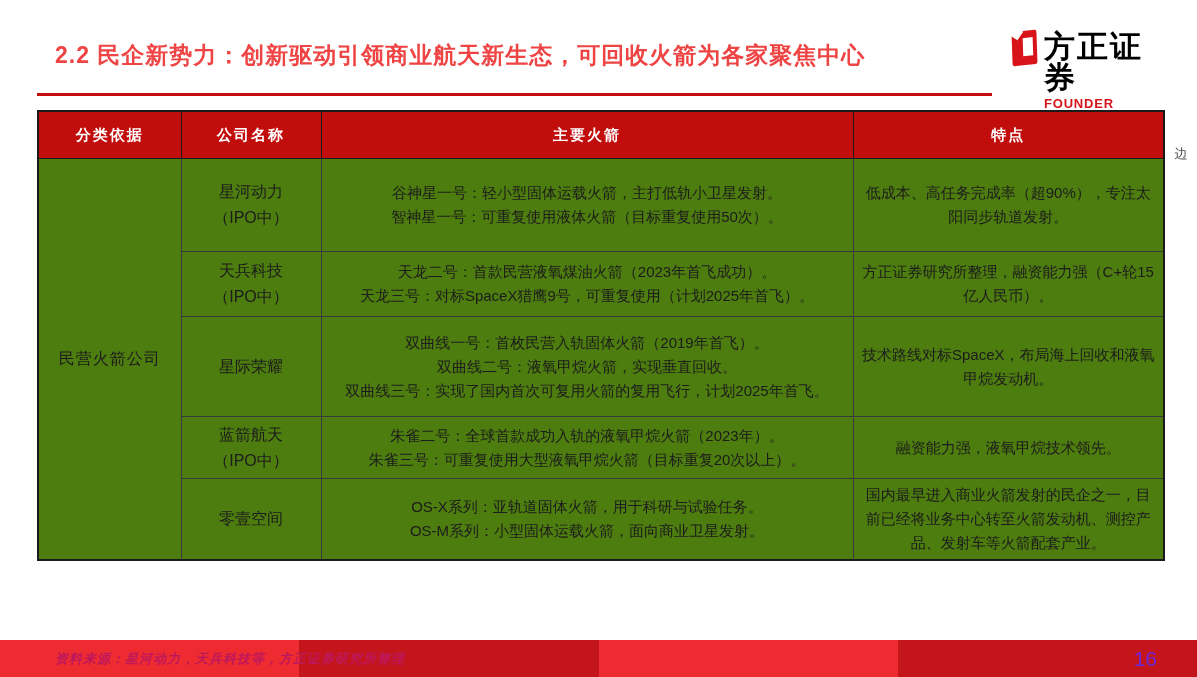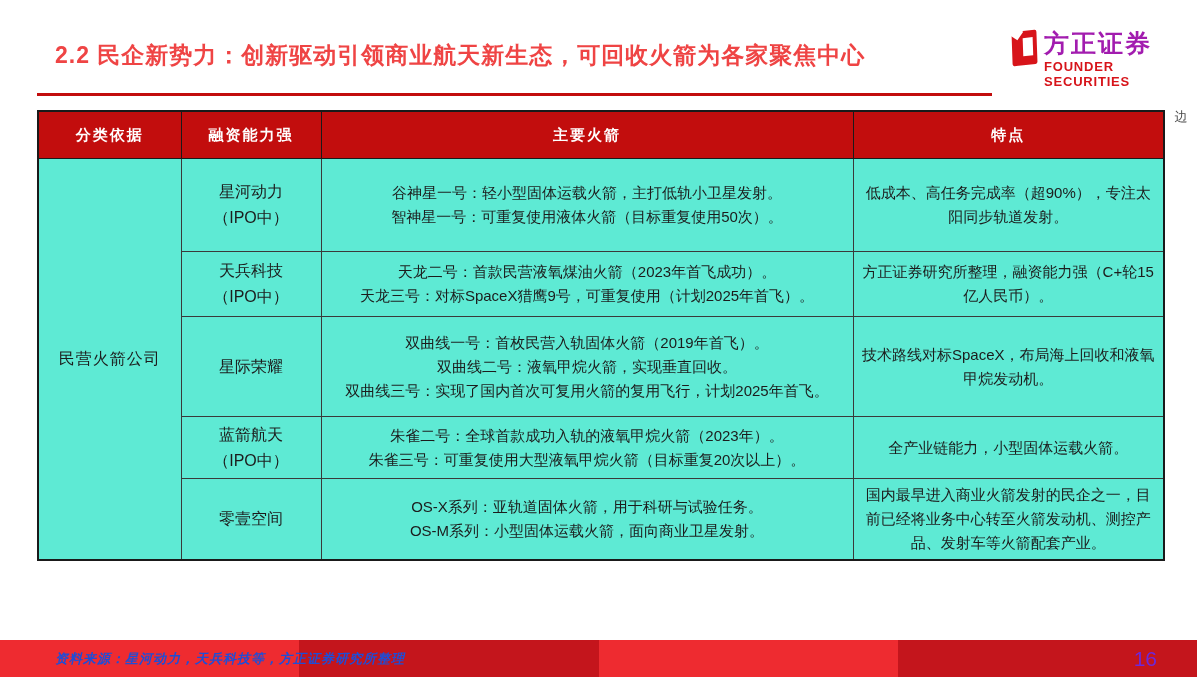--- a/index.html
+++ b/index.html
@@ -24,32 +24,32 @@
     position:relative;width:34px;height:34px;background:#d7141a;margin-right:7px;
     transform:rotate(-6deg) skewX(-4deg);border-radius:2px;
   }
   .logo-mark .logo-inner{
     position:absolute;left:11px;top:7px;right:4px;bottom:9px;background:#ffffff;
   }
   .logo-mark::before{
     content:"";position:absolute;left:-2px;top:-4px;width:12px;height:10px;background:#ffffff;
     transform:rotate(38deg);
   }
-  .brand-cn{font-size:25px;font-weight:bold;color:#a21caf;letter-spacing:2px;line-height:1;}
+  .brand-cn{font-size:31px;font-weight:bold;color:#000000;letter-spacing:2px;line-height:1;}
   .brand-en{font-size:13px;font-weight:bold;color:#d7141a;letter-spacing:0.8px;margin-top:3px;}
   .brand-slogan{
     margin-top:19px;font-size:13px;color:#4a4a4a;font-weight:normal;
     display:flex;justify-content:space-between;letter-spacing:12px;white-space:nowrap;
   }
 
   
   .rocket-table{
     position:absolute;left:37px;top:110px;width:1126px;
     border-collapse:collapse;table-layout:fixed;
-    background:#5eead4;
+    background:#4d7c0f;
   }
   .rocket-table th,.rocket-table td{
     border:1px solid #3a3a3a;
     padding:4px 8px;text-align:center;vertical-align:middle;
   }
   .rocket-table{border:2px solid #1a1a1a;}
   .rocket-table th{
     background:#c20d0d;color:#ffffff;font-size:15px;font-weight:bold;
     height:38px;letter-spacing:2px;border-color:#1a1a1a;
   }
@@ -61,21 +61,21 @@
   td.cat{font-size:16px;letter-spacing:1px;}
   td.company{font-size:16px;}
 
   
   .footer{position:absolute;left:0;bottom:0;width:1197px;height:37px;display:flex;}
   .footer .seg{height:100%;flex:0 0 299.25px;}
   .seg-bright{background:#ee2b30;}
   .seg-dark{background:#c4151c;}
   .source-note{
     position:absolute;left:55px;top:0;height:37px;display:flex;align-items:center;
-    font-size:13px;font-style:italic;font-weight:bold;color:#1d4ed8;letter-spacing:1px;
+    font-size:13px;font-style:italic;font-weight:bold;color:#be185d;letter-spacing:1px;
   }
   .page-number{
     position:absolute;right:40px;top:0;height:37px;display:flex;align-items:center;
     font-size:21px;color:#6d28d9;
   }
 </style>
 </head>
 <body>
 
 <div class="slide">
@@ -99,21 +99,21 @@
   <table class="rocket-table">
     <colgroup>
       <col class="col-cat">
         <col class="col-company">
         <col class="col-rockets">
         <col class="col-features">
     </colgroup>
     <thead>
       <tr>
         <th>分类依据</th>
-        <th>融资能力强</th>
+        <th>公司名称</th>
         <th>主要火箭</th>
         <th>特点</th>
       </tr>
     </thead>
     <tbody>
       <tr class="r0">
         <td class="cat" rowspan="5">民营火箭公司</td>
         <td class="company">星河动力
 （IPO中）</td>
         <td class="rockets">谷神星一号：轻小型固体运载火箭，主打低轨小卫星发射。
@@ -132,21 +132,21 @@
         <td class="rockets">双曲线一号：首枚民营入轨固体火箭（2019年首飞）。
 双曲线二号：液氧甲烷火箭，实现垂直回收。
 双曲线三号：实现了国内首次可复用火箭的复用飞行，计划2025年首飞。</td>
         <td class="features">技术路线对标SpaceX，布局海上回收和液氧甲烷发动机。</td>
       </tr>
       <tr class="r3">
         <td class="company">蓝箭航天
 （IPO中）</td>
         <td class="rockets">朱雀二号：全球首款成功入轨的液氧甲烷火箭（2023年）。
 朱雀三号：可重复使用大型液氧甲烷火箭（目标重复20次以上）。</td>
-        <td class="features">全产业链能力，小型固体运载火箭。</td>
+        <td class="features">融资能力强，液氧甲烷技术领先。</td>
       </tr>
       <tr class="r4">
         <td class="company">零壹空间</td>
         <td class="rockets">OS-X系列：亚轨道固体火箭，用于科研与试验任务。
 OS-M系列：小型固体运载火箭，面向商业卫星发射。</td>
         <td class="features">国内最早进入商业火箭发射的民企之一，目前已经将业务中心转至火箭发动机、测控产品、发射车等火箭配套产业。</td>
       </tr>
     </tbody>
   </table>
 

